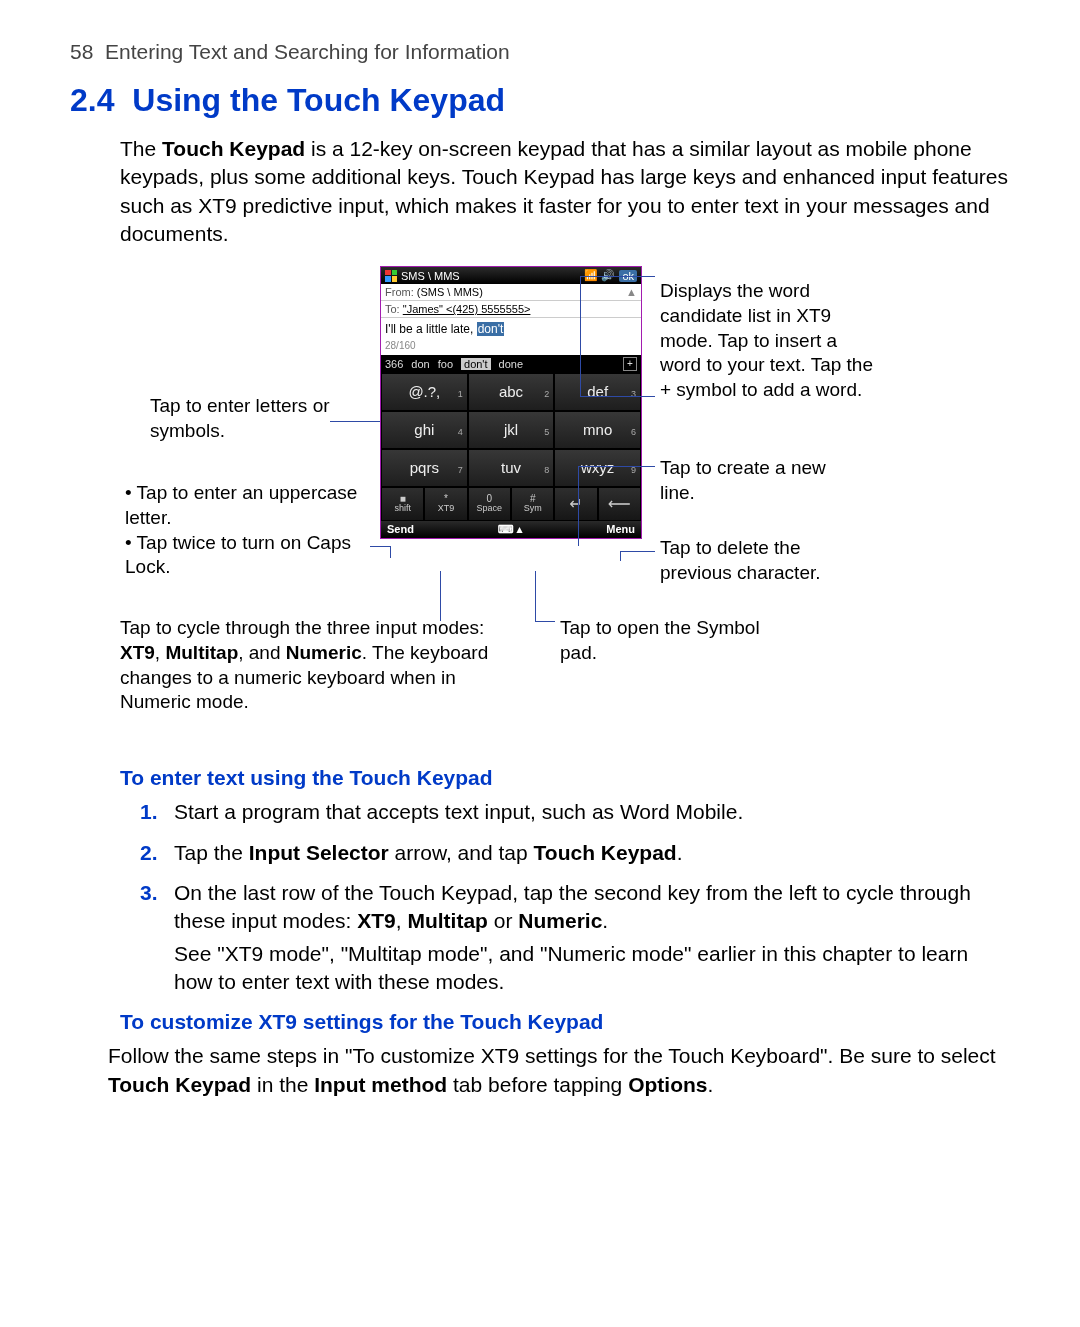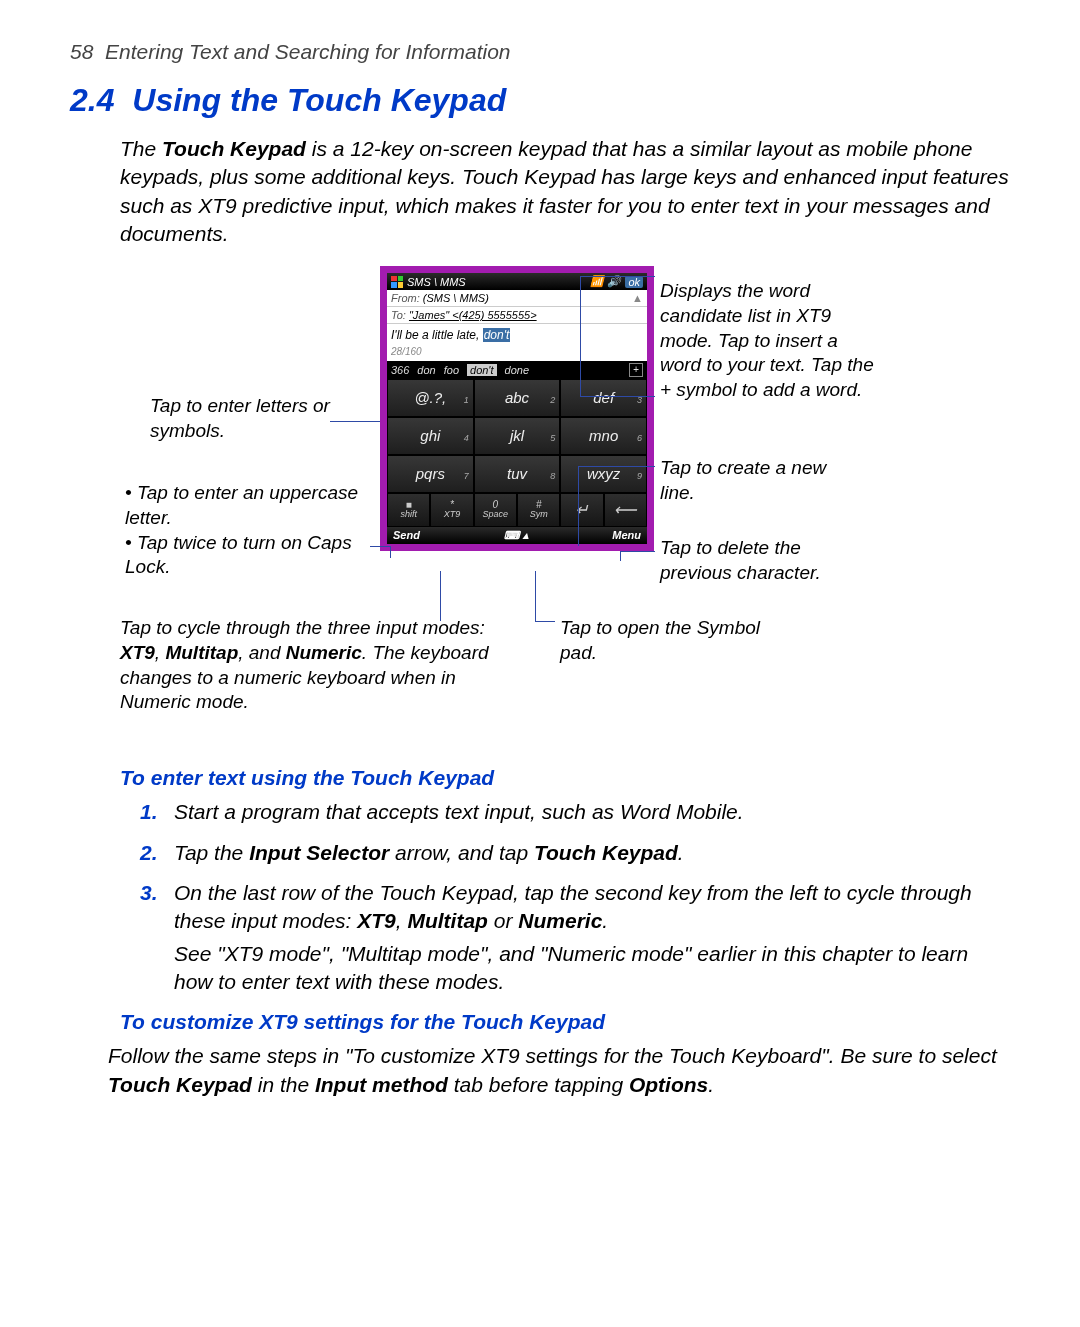--- a/index.html
+++ b/index.html
@@ -5,21 +5,20 @@
   body {
     margin: 0;
     font-family: "Segoe UI", "Myriad Pro", Arial, sans-serif;
     color: #000;
     background: #fff;
     width: 1080px;
   }
   .page {
     padding: 40px 70px 60px 70px;
     position: relative;
-    font-style: italic;
   }
   .header-line {
     font-size: 21px;
     color: #444;
     margin-bottom: 18px;
   }
   .section-heading {
     color: #003ac7;
     font-weight: 700;
     font-size: 32px;
@@ -44,21 +43,21 @@
   }
   .device {
     position: absolute;
     left: 260px;
     top: 0;
     width: 260px;
     background: #22c55e;
     color: #e6e6e6;
     font-family: Arial, sans-serif;
     font-size: 12px;
-    border: 7px solid #a21caf;
+    border: 1px solid #a21caf;
   }
   .titlebar {
     display:flex;
     align-items:center;
     justify-content: space-between;
     background: linear-gradient(#2b2b2b,#000);
     padding: 2px 4px;
     font-size: 11px;
     color:#fff;
   }

